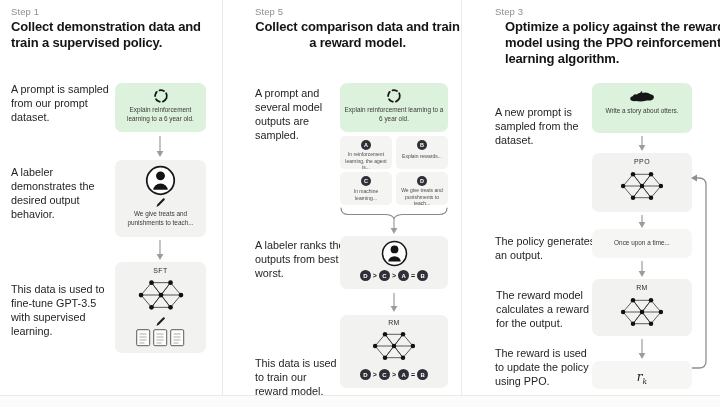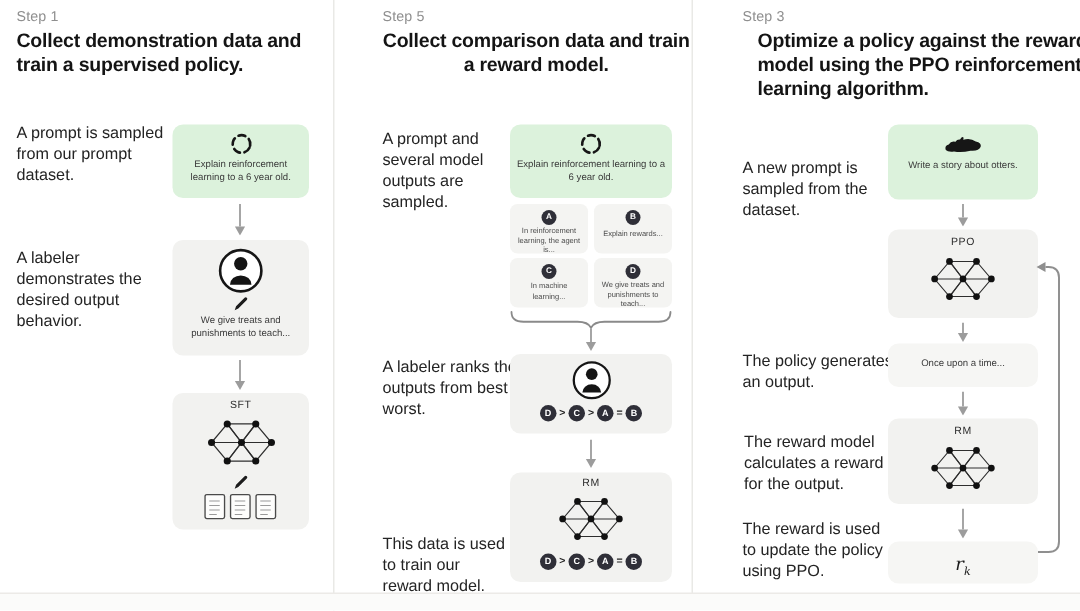--- a/index.html
+++ b/index.html
@@ -74,20 +74,21 @@
         <path d="M1.6 10.8 L2.6 7.9 L8.8 1.7 Q9.6 0.9 10.4 1.7 Q11.2 2.5 10.4 3.3 L4.2 9.5 Z" fill="#1c1c1c"></path>
       </svg>
       <div class="boxtext" style="top:50px;">We give treats and punishments to teach...</div>
     </div>
 
     <svg class="cicon" style="left:156px;top:240px;" width="8" height="20">
       <line x1="4" y1="0" x2="4" y2="14" stroke="#9c9c9c" stroke-width="1.2"></line>
         <polygon points="0.6,14 7.4,14 4,20" fill="#9c9c9c"></polygon>
     </svg>
 
+    <div class="lbl" style="left:11px;top:282px;width:106px;">This data is used to fine-tune GPT-3.5 with supervised learning.</div>
 
     <div class="fbox gray" style="left:115px;top:262px;width:91px;height:91px;">
       <div class="modeltitle" style="top:5px;">SFT</div>
       <svg class="cicon" style="left:23px;top:14px;" width="46" height="38" viewBox="0 0 48 40">
         <g stroke="#2e2e2e" stroke-width="0.85" fill="none">
           <path d="M3 20 L14 7 L34 7 L45 20 L34 33 L14 33 Z"></path>
           <path d="M3 20 L24 20 M14 7 L24 20 M34 7 L24 20 M45 20 L24 20 M34 33 L24 20 M14 33 L24 20"></path>
           <path d="M14 7 L34 33 M34 7 L14 33"></path>
         </g>
         <g fill="#111">

